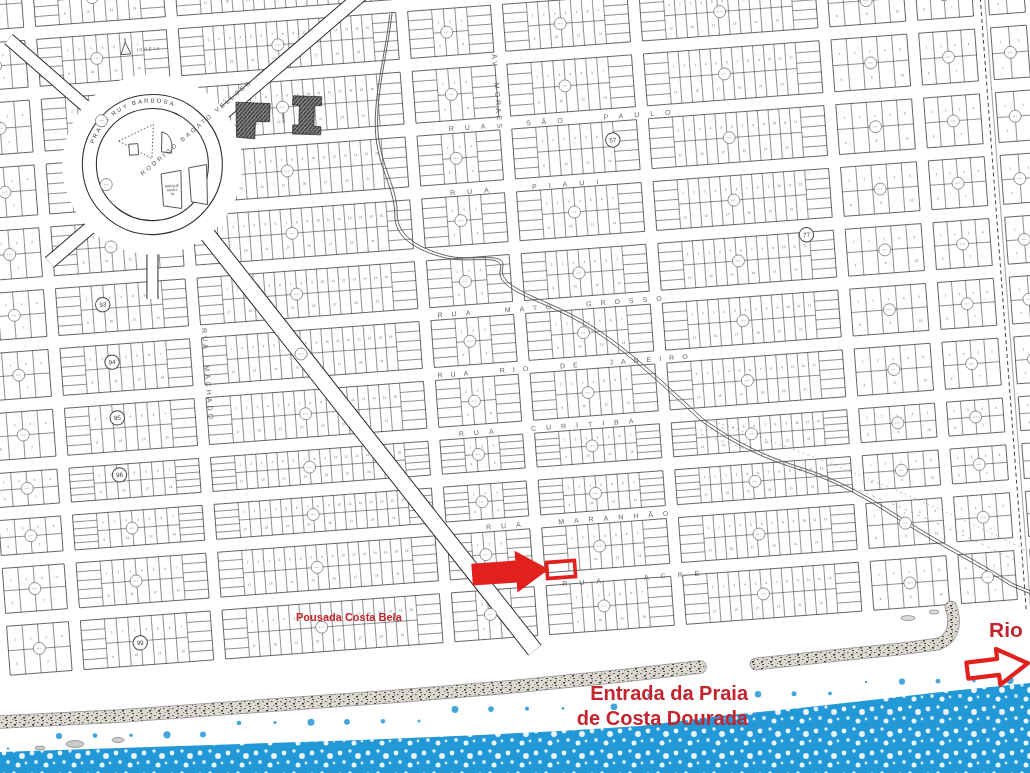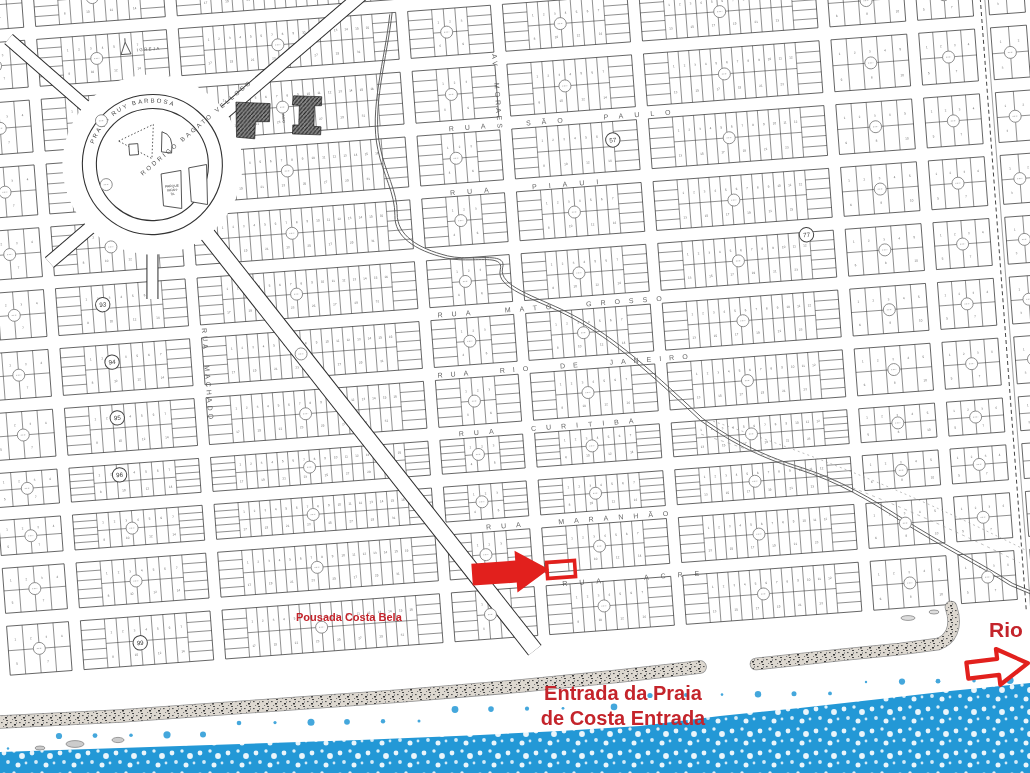--- a/index.html
+++ b/index.html
@@ -1,20 +1,20 @@
 <!DOCTYPE html>
 <html style="--redtext: #c4242b;"><head>
 <meta charset="utf-8">
 <style>
   html,body{margin:0;padding:0;background:#fff;}
   .stage{position:relative;width:1030px;height:773px;background:#ffffff;overflow:hidden;
          font-family:"Liberation Sans",sans-serif;}
   svg{position:absolute;left:0;top:0;}
   .red-label{position:absolute;font-weight:700;color:var(--redtext,#c4242b);white-space:nowrap;}
-  .entrada{text-align:center;width:250px;line-height:24.5px;}
+  .entrada{text-align:right;width:250px;line-height:24.5px;}
 </style>
 </head>
 <body>
 
 <div class="stage">
 
   <svg id="map-svg" width="1030" height="773" viewBox="0 0 1030 773">
     <defs>
       <pattern id="sand" width="9" height="7" patternUnits="userSpaceOnUse">
         <rect width="9" height="7" fill="#ddd8d0"></rect>
@@ -1668,17 +1668,17 @@
       <g transform="rotate(-7 997 666)">
         <polygon class="red-stroke" points="967,659 998,659 998,649 1028,667 998,685 998,675 967,675" fill="#ffffff" stroke-width="4.2" stroke-linejoin="round" stroke="#e2201d"></polygon>
       </g>
     </g>
   </svg>
 
   <div class="red-label" style="left:296px;top:611px;font-size:11px;">Pousada Costa Bela</div>
 
   <div class="red-label entrada" style="left:498px;top:681px;font-size:20px;">
     <div>Entrada da Praia</div>
-    <div>de Costa Entrada</div>
+    <div>de Costa Dourada</div>
   </div>
 
   <div class="red-label" style="left:989px;top:618px;font-size:21px;text-align:right;">Rio</div>
 </div>
 
 </body></html>

